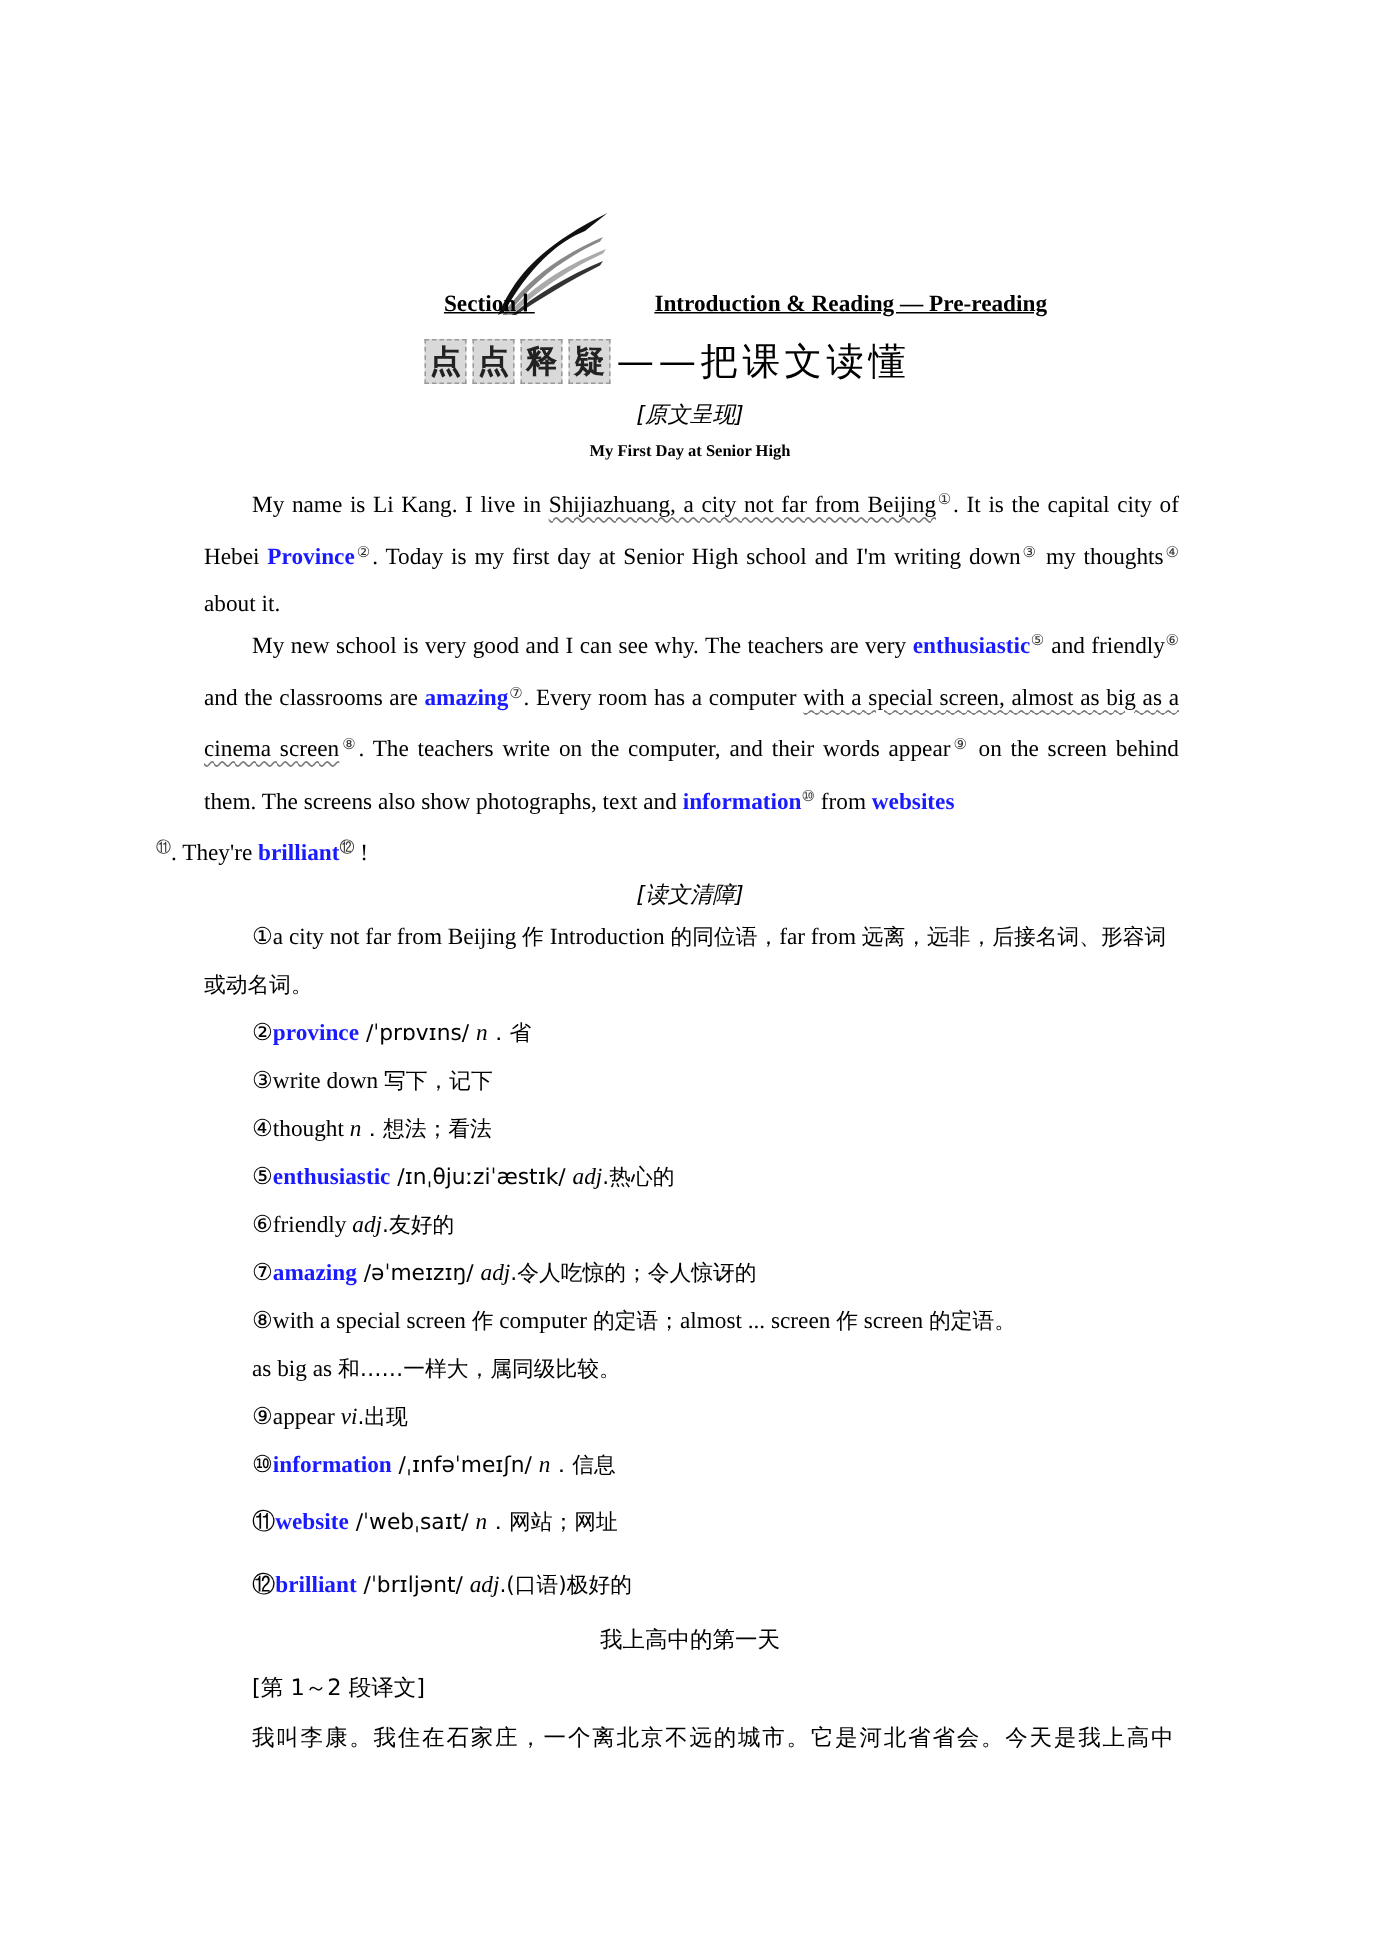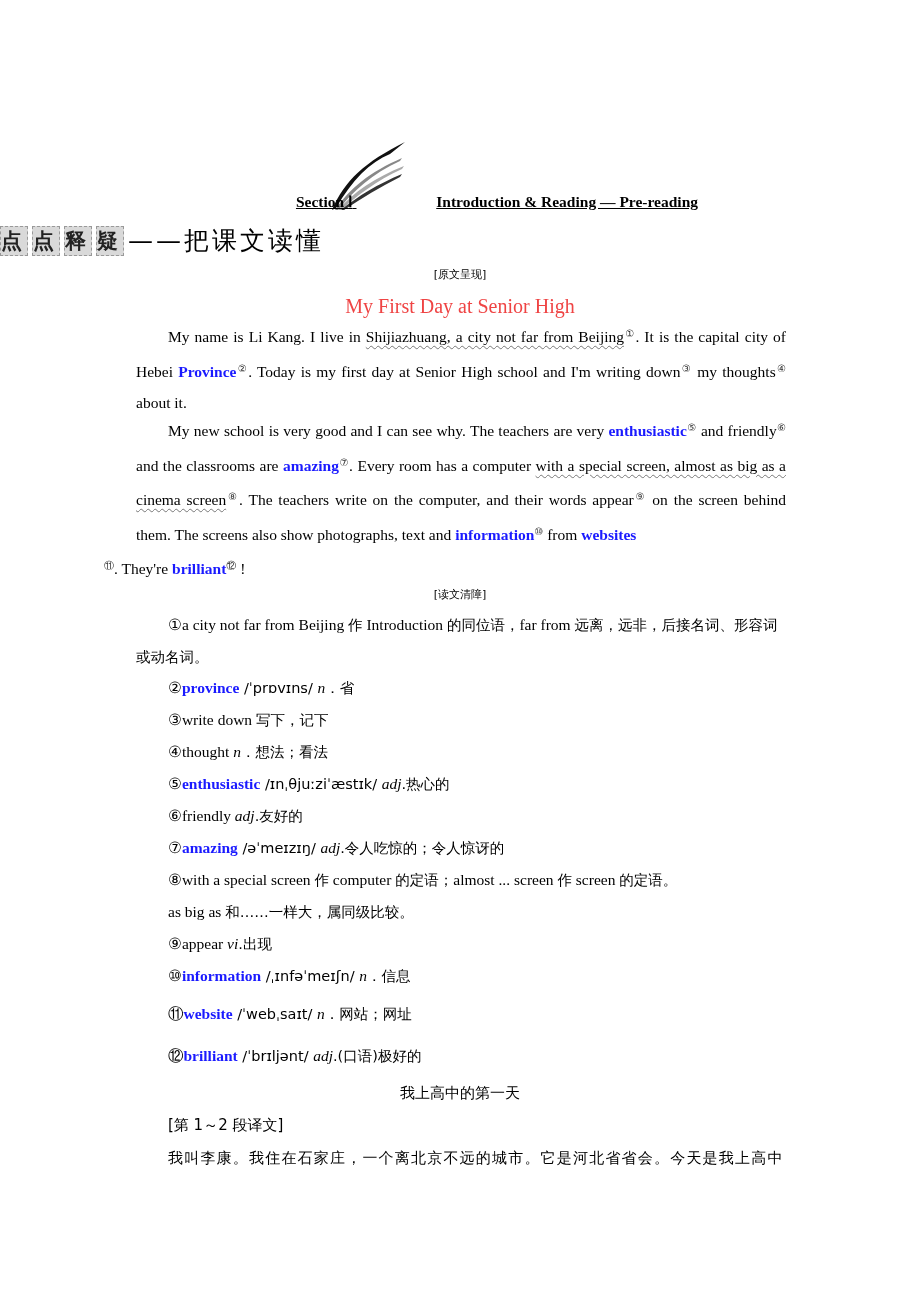--- a/index.html
+++ b/index.html
@@ -9,34 +9,34 @@
     }
     .abs { position: absolute; }
     .swoosh { left: 330px; top: 140px; width: 80px; height: 72px; }
     .section-line {
       left: 0; width: 920px; top: 193px; text-align: center;
       font-weight: bold; font-size: 15.5px; white-space: nowrap; padding-left: 37px;
     }
     .section-line .u { text-decoration: underline; }
     .section-line .gap { display: inline-block; width: 72px; }
     .banner {
-      left: 0; width: 858px; top: 224px; text-align: left;
+      left: 16px; width: 858px; top: 224px; text-align: center;
       font-family: "DejaVu Sans", sans-serif; font-size: 25px; letter-spacing: 3px;
     }
     .banner .box {
       display: inline-block; width: 26px; height: 28px; line-height: 28px;
       background: #d9d9d9; border: 1px dashed #999; margin-right: 4px;
       font-weight: bold; font-size: 21px; letter-spacing: 0; vertical-align: middle;
       color: #222;
     }
     .banner .rest { vertical-align: middle; }
     .center { left: 0; width: 920px; text-align: center; }
-    .bracket-title { font-family: "DejaVu Sans", sans-serif; font-size: 11px; }
+    .bracket-title { font-family: "DejaVu Sans", sans-serif; font-size: 15px; font-style: italic; }
     .blue { color: #1a1aff; font-weight: bold; }
-    .title-blue { color: #ef4444; font-weight: normal; font-size: 20px; }
+    .title-blue { color: #000000; font-weight: bold; font-size: 11px; }
     .para {
       left: 136px; width: 650px; line-height: 31.5px; text-align: justify;
       text-indent: 32px; font-size: 15.5px;
     }
     .wavy { text-decoration: underline wavy #777; text-decoration-thickness: 1px; text-underline-offset: 3px; }
     sup.n { font-size: 10px; color: #333; vertical-align: 5px; }
     .note {
       left: 168px; font-size: 15.5px; white-space: nowrap;
     }
     .note .cn { font-family: "DejaVu Sans", sans-serif; font-size: 14.5px; }

